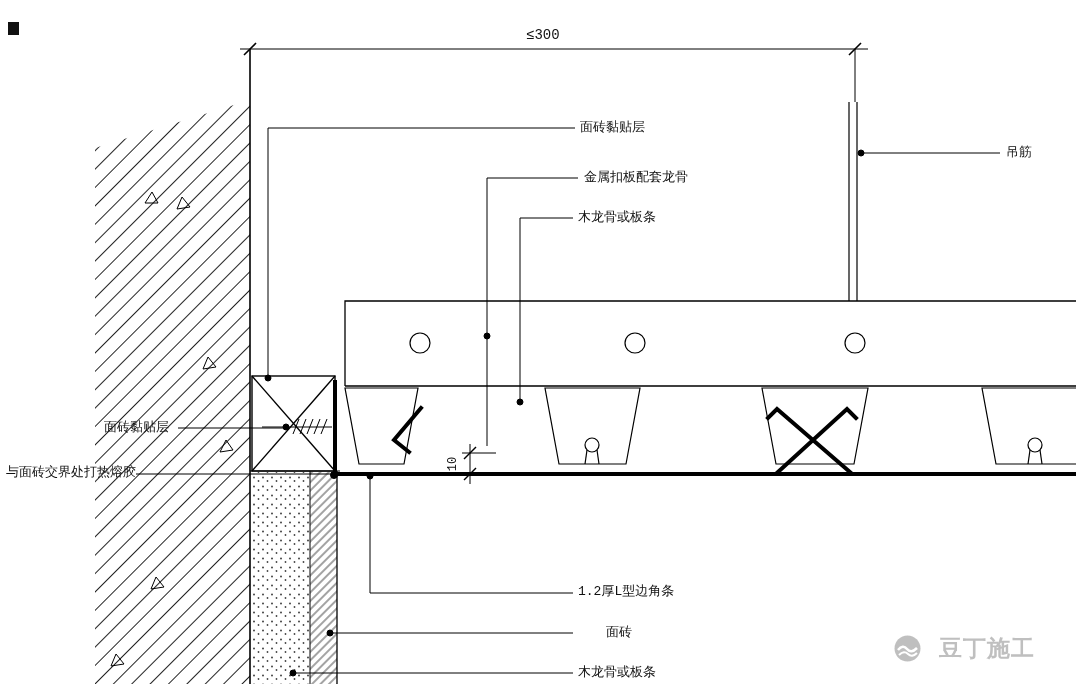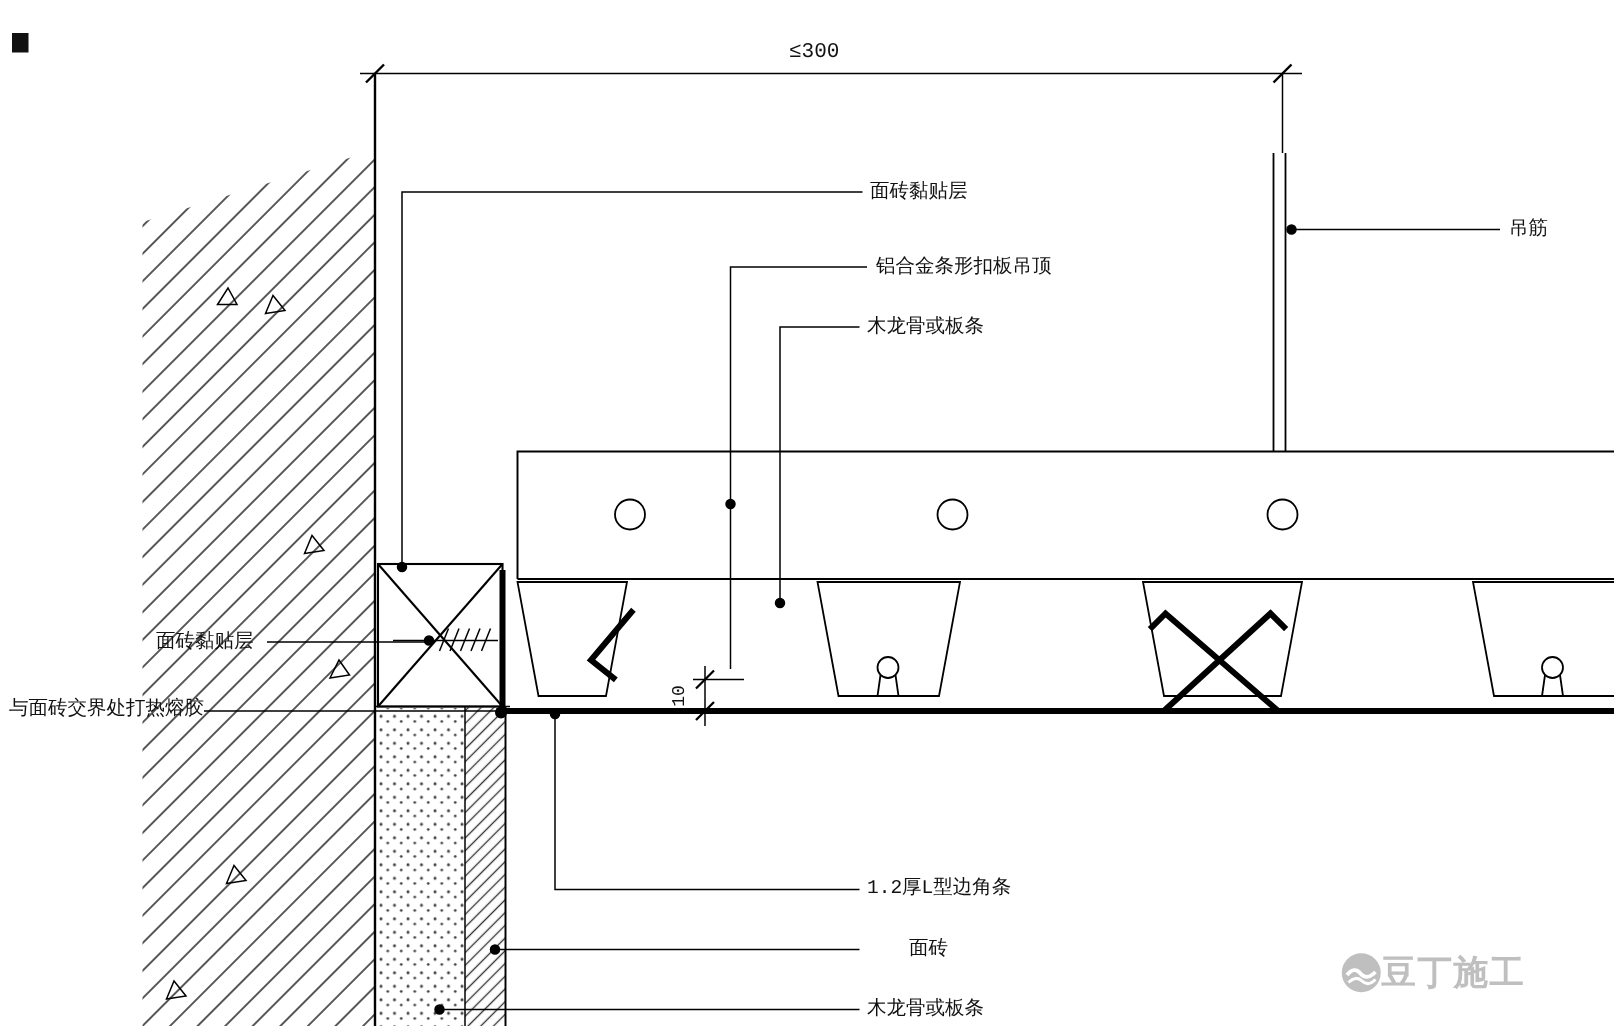--- a/index.html
+++ b/index.html
@@ -4,21 +4,21 @@
 <style>
   html,body{margin:0;padding:0;background:#fff;}
   .canvas{
     position:relative;width:1076px;height:684px;background:#fff;overflow:hidden;
     font-family:Liberation Mono, monospace;color:#111;margin-top:16px;
   }
   .lbl{position:absolute;font-size:13px;line-height:17px;white-space:nowrap;color:#111;}
   .dim{position:absolute;font-size:14px;white-space:nowrap;color:#111;}
   .dim-rot{position:absolute;font-size:12px;white-space:nowrap;color:#111;transform:rotate(-90deg);transform-origin:center;}
   .title{position:absolute;left:786px;top:626px;font-size:31px;font-weight:bold;letter-spacing:1px;color:#000;white-space:nowrap;}
-  .watermark{position:absolute;left:894px;top:617px;display:flex;align-items:center;gap:0;opacity:.85;z-index:6;}
+  .watermark{position:absolute;left:894px;top:617px;display:flex;align-items:center;gap:18px;opacity:.85;z-index:6;}
   .watermark .wm-text{font-size:23px;font-weight:bold;color:#b5b5b5;letter-spacing:1px;white-space:nowrap;}
   .corner-mark{position:absolute;left:8px;top:6px;width:11px;height:13px;background:#111;}
   svg{position:absolute;left:0;top:0;}
 </style>
 </head>
 <body>
 
 <div class="canvas">
 
   <svg width="1080" height="684" viewBox="0 0 1080 684">
@@ -140,21 +140,21 @@
       <line x1="464" y1="464" x2="476" y2="452" stroke-width="1.5"></line>
     </g>
   </svg>
 
   <div class="corner-mark"></div>
 
   <div class="dim" style="left:526px;top:11px;">≤300</div>
   <div class="dim-rot" style="left:446px;top:441px;">10</div>
 
   <div class="lbl" style="left:580px;top:103px;">面砖黏贴层</div>
-  <div class="lbl" style="left:584px;top:153px;">铝合金条形扣板吊顶</div>
+  <div class="lbl" style="left:584px;top:153px;">金属扣板配套龙骨</div>
   <div class="lbl" style="left:578px;top:193px;">木龙骨或板条</div>
   <div class="lbl" style="left:1006px;top:128px;">吊筋</div>
   <div class="lbl" style="left:104px;top:403px;">面砖黏贴层</div>
   <div class="lbl" style="left:6px;top:448px;">与面砖交界处打热熔胶</div>
   <div class="lbl" style="left:578px;top:567px;">1.2厚L型边角条</div>
   <div class="lbl" style="left:606px;top:608px;">面砖</div>
   <div class="lbl" style="left:578px;top:648px;">木龙骨或板条</div>
 
 
   <div class="watermark">

